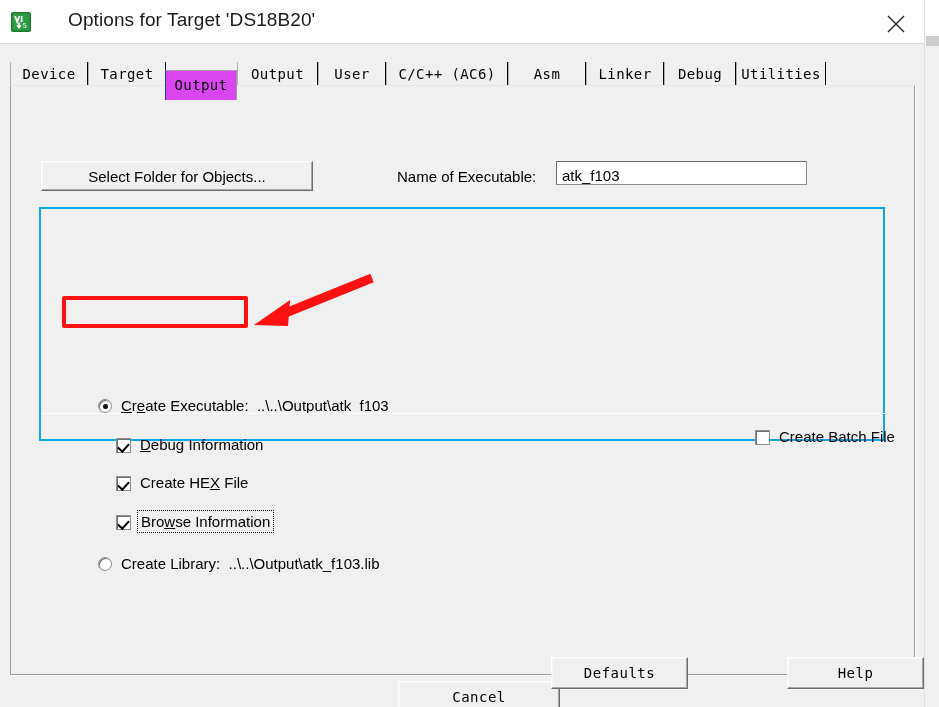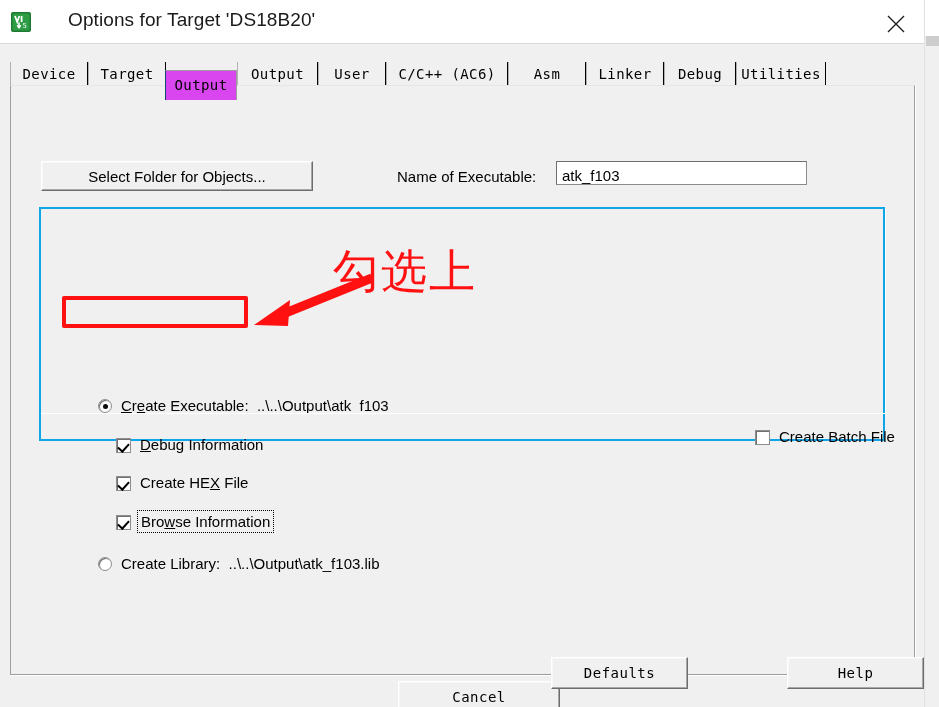--- a/index.html
+++ b/index.html
@@ -380,21 +380,20 @@
       </div>
     </div>
 
     <div class="dlg-btn btn3d" id="btn-cancel">Cancel</div>
     <div class="dlg-btn btn3d" id="btn-defaults">Defaults</div>
     <div class="dlg-btn btn3d" id="btn-help">Help</div>
 
   </div>
 
   <div id="annot">
-    <div id="annot-text">勾选上</div>
     <div id="annot-box"></div>
     <svg width="939" height="707" style="position:absolute;left:0;top:0;">
       <g>
         <path d="M 372 278 L 278 316" stroke="#ff1111" stroke-width="9" fill="none" stroke-linecap="butt"></path>
         <path d="M 254 325 L 290 300 L 288 326 Z" fill="#ff1111"></path>
       </g>
     </svg>
   </div>
 
 </div>

